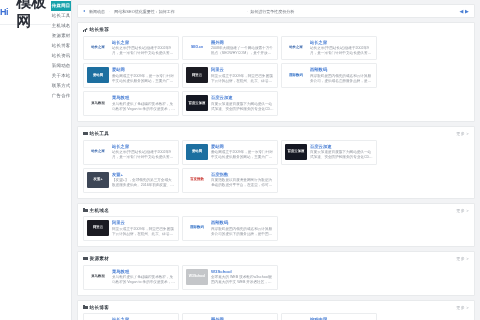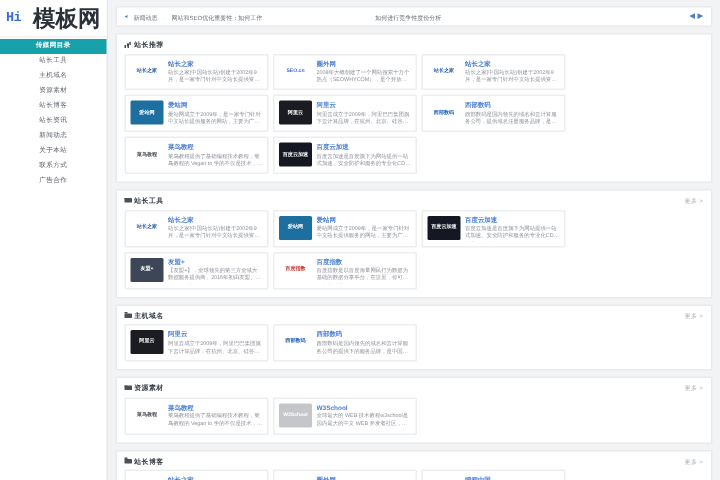--- a/index.html
+++ b/index.html
@@ -9,23 +9,22 @@
     background:#f2f3f5;
     font-size:4.2px;
     color:#333;
   }
   .app { display:flex; width:480px; height:320px; }
 
   
   .sidebar {
     width:72px; height:320px; background:#ffffff;
     border-right:1px solid #e6e8eb;
-    display:flex; flex-direction:column;
+    display:flex; 
     flex:0 0 72px;
-    font-family:Liberation Mono, monospace;
   }
   .logo-box {
     height:25px; display:flex; align-items:center; justify-content:center;
     border-bottom:1px solid #eef0f2; background:#fff;
   }
   .logo-hi {
     font-weight:bold; font-size:9px; color:#3b6fd4; letter-spacing:-0.4px;
   }
   .logo-cn { font-weight:bold; font-size:15px; color:#2b2f38; margin-left:8px; }
   .nav { padding-top:1px; }

